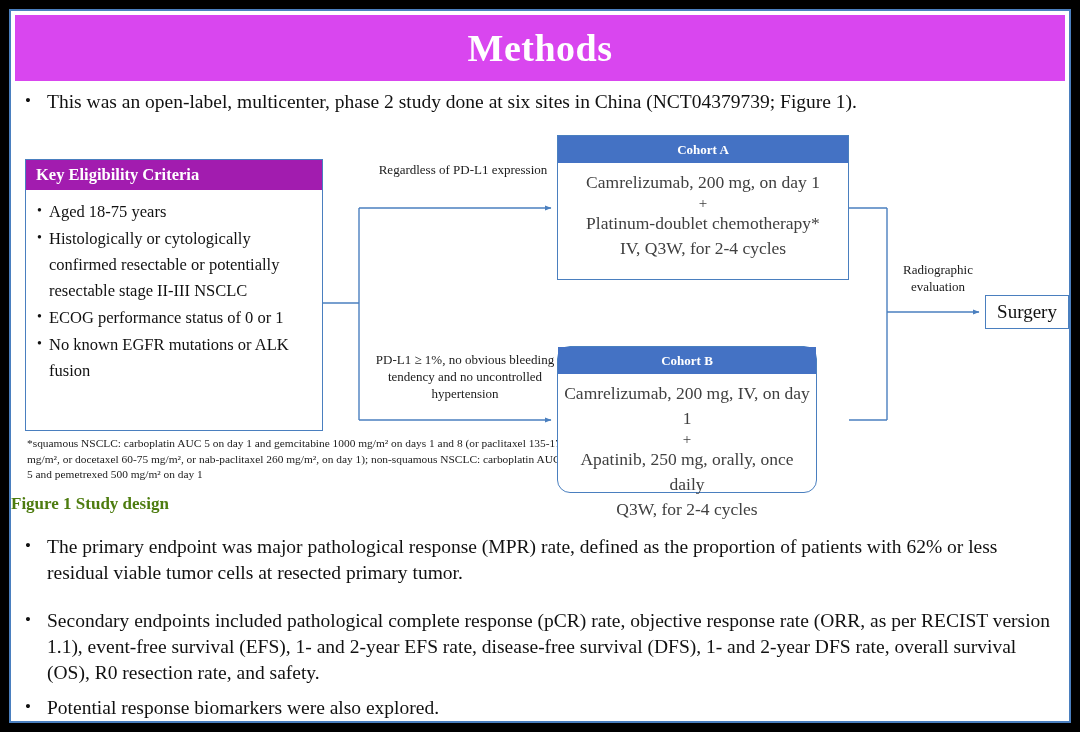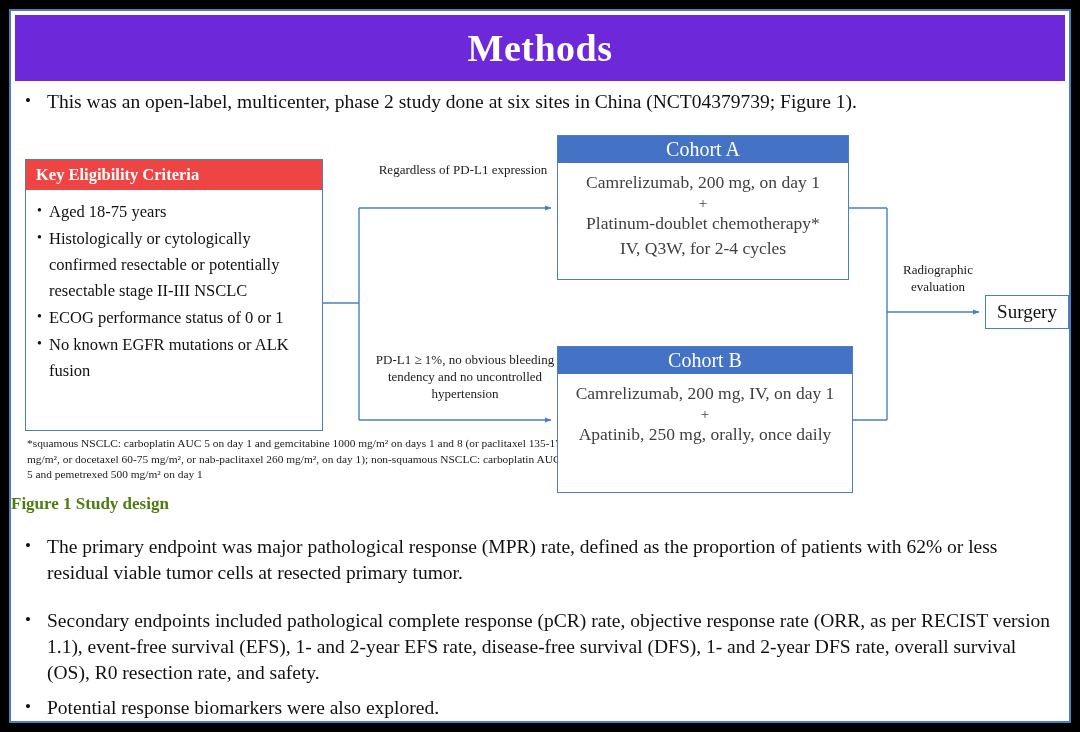--- a/index.html
+++ b/index.html
@@ -35,21 +35,21 @@
     overflow: hidden;
   }
 
   
   #title-banner {
     position: absolute;
     left: 4px;
     top: 4px;
     width: 1050px;
     height: 66px;
-    background: #6d28d9;
+    background: #d946ef;
     display: flex;
     align-items: center;
     justify-content: center;
   }
   #title-text {
     color: #ffffff;
     font-size: 38px;
     font-weight: bold;
     letter-spacing: 0.5px;
     line-height: 1;
@@ -94,21 +94,21 @@
     left: 14px;
     top: 36px;
     width: 298px;
     height: 272px;
     border: 1px solid #4A7FBF;
     box-sizing: border-box;
     background: #ffffff;
   }
   #eligibility-header {
     height: 30px;
-    background: #ef4444;
+    background: #a21caf;
     display: flex;
     align-items: center;
     padding-left: 10px;
     box-sizing: border-box;
   }
   #eligibility-header span {
     color: #ffffff;
     font-size: 16.5px;
     font-weight: bold;
   }
@@ -155,33 +155,33 @@
   }
   .cohort-header {
     height: 27px;
     background: #4472C4;
     display: flex;
     align-items: center;
     justify-content: center;
   }
   .cohort-header span {
     color: #ffffff;
-    font-size: 20px;
-    font-weight: normal;
+    font-size: 13px;
+    font-weight: bold;
   }
   .cohort-body {
     padding: 7px 6px 6px 6px;
     text-align: center;
     font-size: 17.5px;
     color: #404040;
     line-height: 1.42;
   }
   .cohort-body .plus { font-size: 15px; line-height: 1.1; }
   #cohort-a { left: 546px; top: 12px; width: 292px; height: 145px; }
-  #cohort-b { left: 546px; top: 223px; width: 296px; height: 147px; }
+  #cohort-b { left: 546px; top: 223px; width: 260px; height: 147px; border-radius: 13px; }
 
   
   #surgery-box {
     position: absolute;
     left: 974px;
     top: 172px;
     width: 84px;
     height: 34px;
     border: 1px solid #4A7FBF;
     box-sizing: border-box;
@@ -312,20 +312,21 @@
       </div>
 
       <div id="cohort-b" class="cohort-box">
         <div class="cohort-header">
           <span>Cohort B</span>
         </div>
         <div class="cohort-body">
           <div>Camrelizumab, 200 mg, IV, on day 1</div>
           <div class="plus">+</div>
           <div>Apatinib, 250 mg, orally, once daily</div>
+          <div>Q3W, for 2-4 cycles</div>
         </div>
       </div>
 
       <div id="surgery-box">Surgery</div>
     </div>
 
     <div id="figure-caption">Figure 1 Study design</div>
 
     <div id="endpoint-bullet" class="bullet-row">
       <span class="bullet-dot">•</span>

